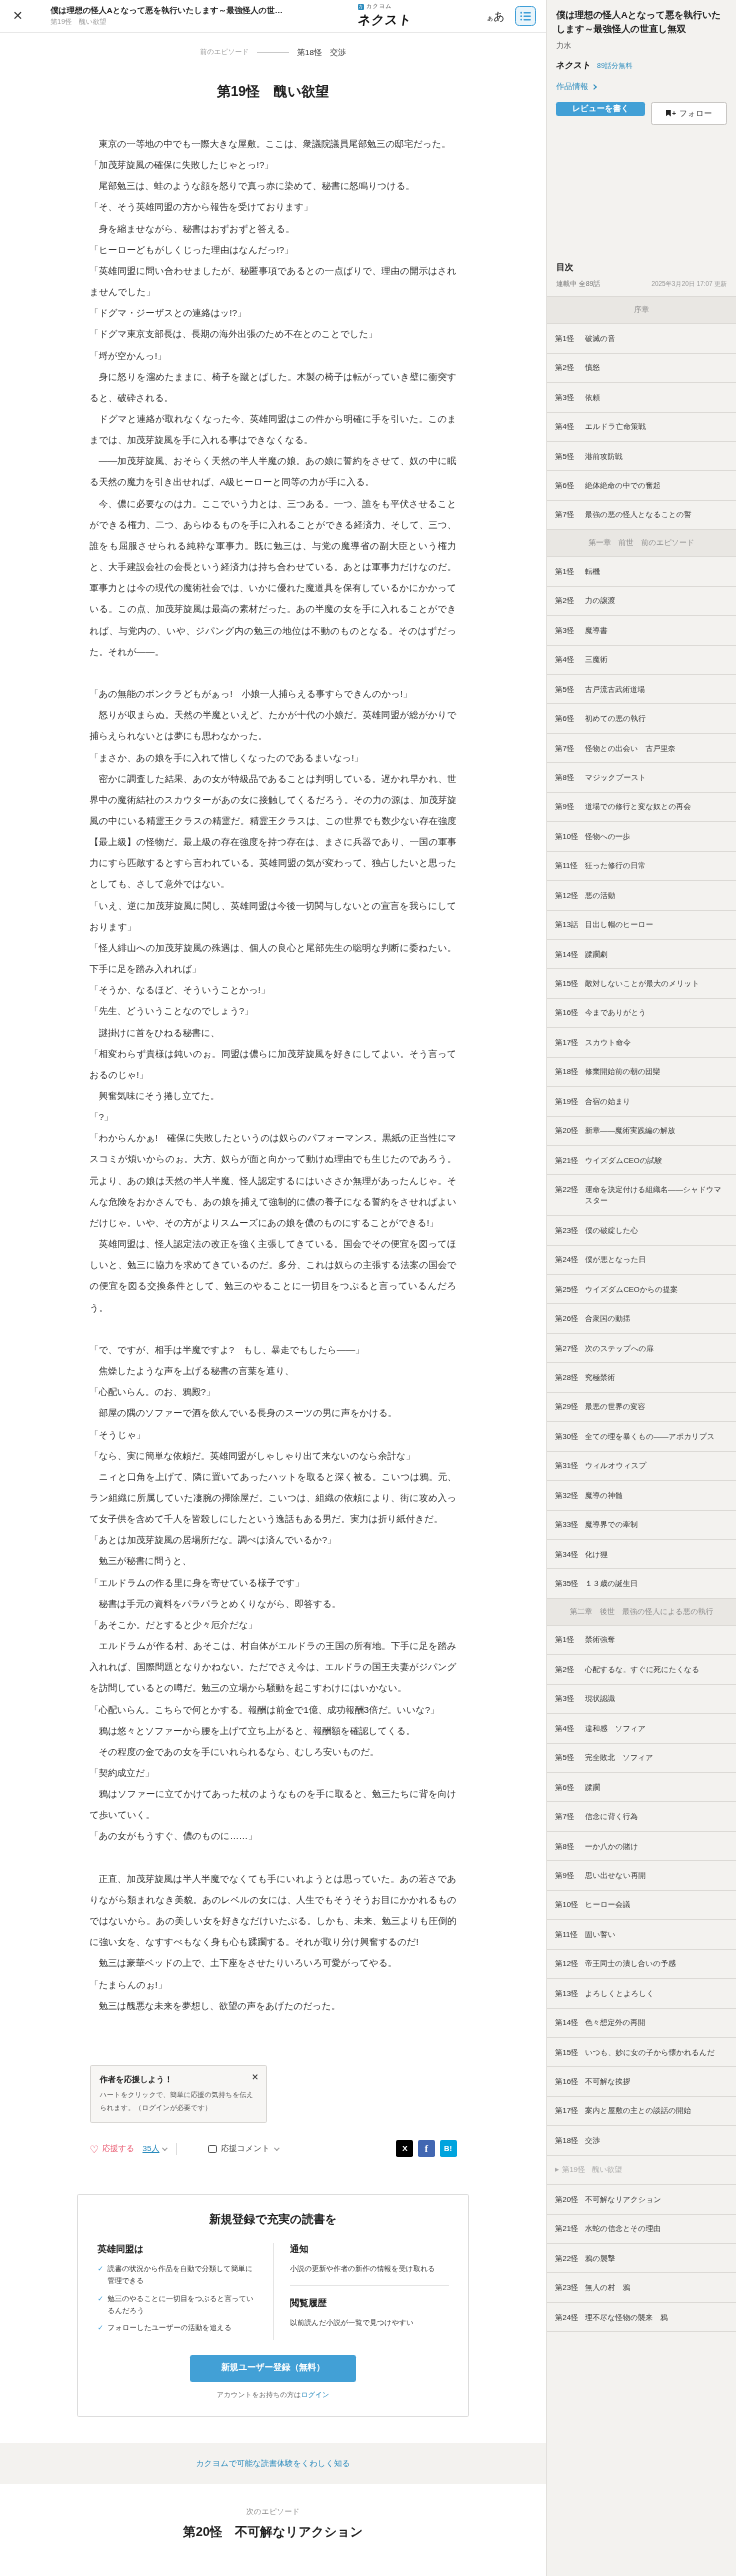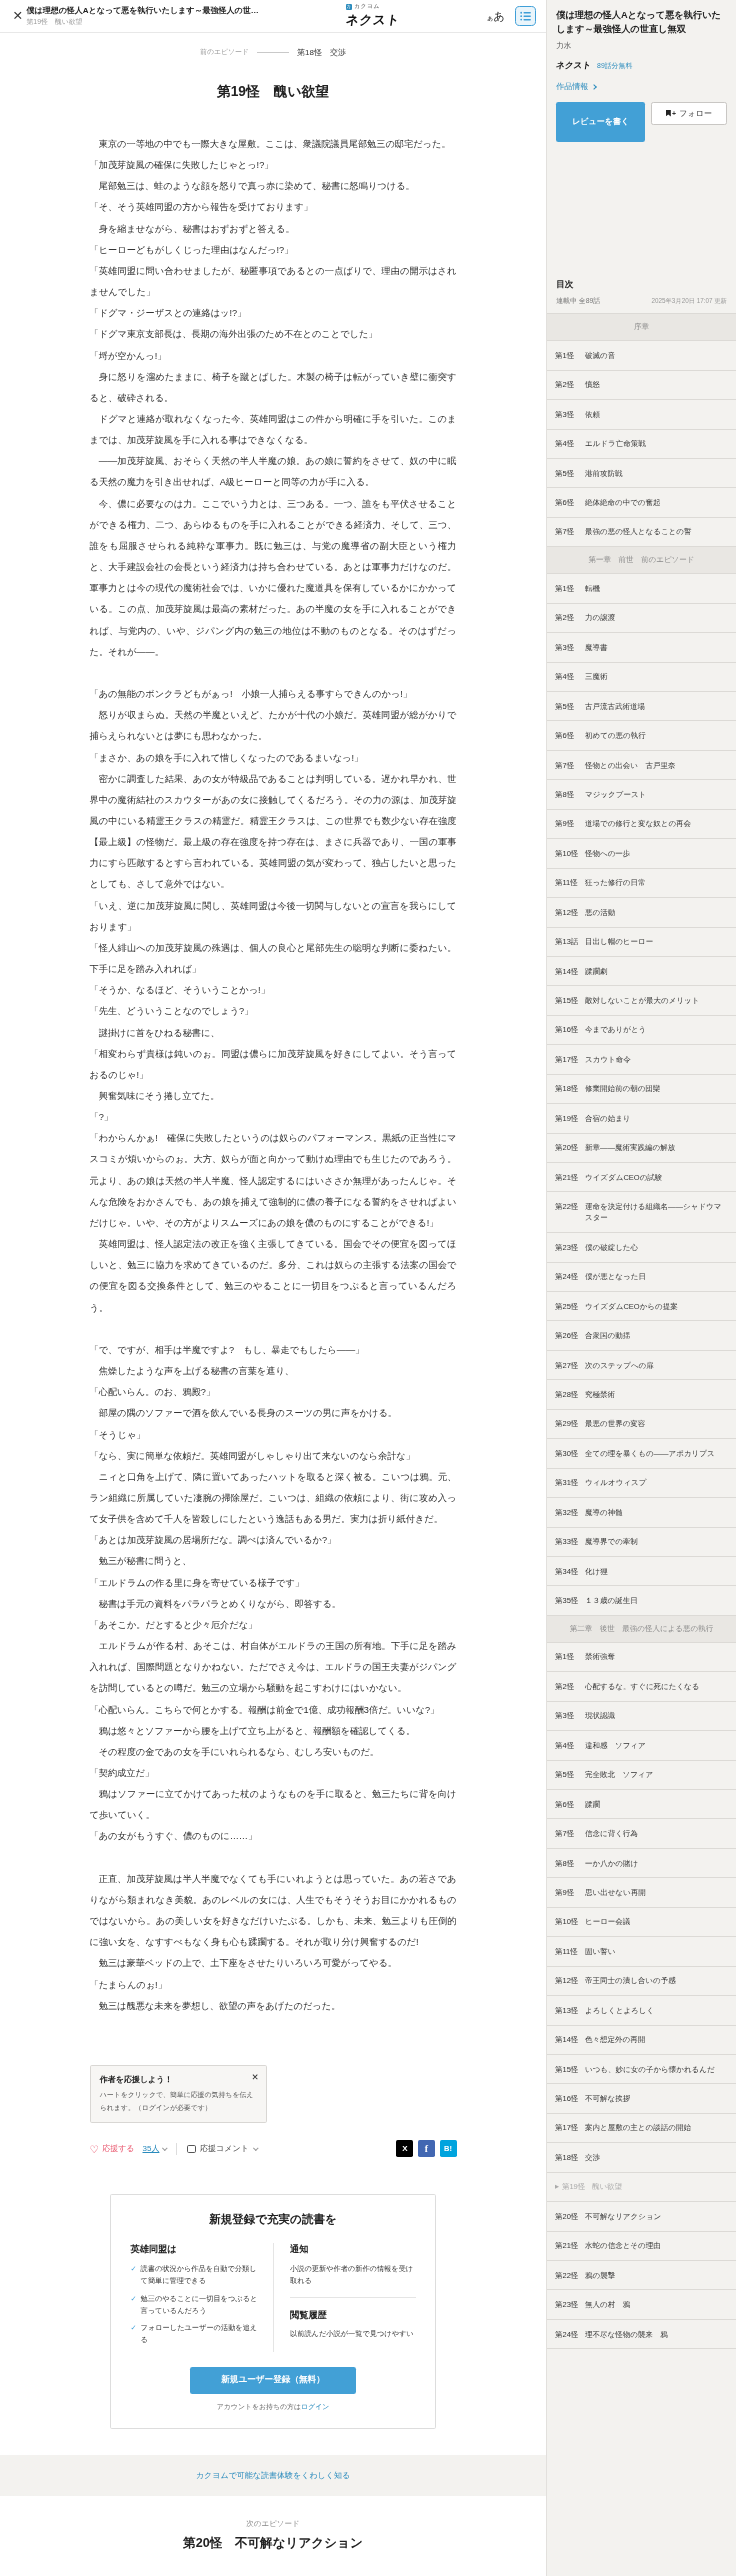--- a/index.html
+++ b/index.html
@@ -5,21 +5,21 @@
   * { margin:0; padding:0; box-sizing:border-box; }
   html,body { background:#fff; }
   body { width:737px; font-family:"Liberation Sans","DejaVu Sans",sans-serif; color:#222; }
   .page { width:737px; min-height:2576px; display:flex; align-items:stretch; }
   .main { width:546px; background:#fff; }
   .sidebar { width:190px; background:#f3f2ef; border-left:0.6px solid #e2e0dd; display:flex; flex-direction:column; }
 
   
   .topbar { height:33px; display:flex; align-items:center; padding:0 10.3px; border-bottom:0.6px solid #e8e8e8; background:#fff; }
   .close-btn { font-size:12.6px; color:#333; background:none; border:none; cursor:pointer; line-height:1; padding:2.3px; }
-  .tb-titles { margin-left:1px; min-width:0; }
+  .tb-titles { margin-left:25px; min-width:0; }
   .tb-title { font-size:8px; font-weight:bold; color:#222; max-width:247px; white-space:nowrap; overflow:hidden; text-overflow:ellipsis; }
   .tb-ep { font-size:6.9px; color:#999; margin-top:1.7px; }
   .tb-spacer { flex:1; }
   .logo { text-align:left; }
   .logo-top { display:flex; align-items:center; gap:2.3px; }
   .k-icon { width:6.3px; height:6.3px; background:#2a8bbd; color:#fff; font-size:4.6px; line-height:6.3px; text-align:center; border-radius:1.1px; display:inline-block; }
   .logo-kakuyomu { font-size:5.7px; color:#444; letter-spacing:0.6px; }
   .logo-next { font-size:12.6px; font-weight:900; color:#111; transform:skewX(-8deg); letter-spacing:0.6px; margin-top:0.6px; }
   .font-btn { background:none; border:none; cursor:pointer; margin-right:10.3px; color:#222; white-space:nowrap; }
   .font-btn .small { font-size:6.9px; }
@@ -44,33 +44,33 @@
   .cheer-pop-title { font-size:8px; font-weight:bold; color:#222; }
   .cheer-pop-body { font-size:6.9px; color:#555; line-height:1.8; margin-top:4.6px; }
   .cheer-row { display:flex; align-items:center; margin-top:17px; }
   .cheer-like { display:flex; align-items:center; gap:3.4px; cursor:pointer; }
   .heart { color:#e9546b; font-size:10.3px; }
   .cheer-like-label { font-size:8px; color:#e9546b; }
   .cheer-count { display:flex; align-items:center; gap:2.3px; margin-left:8px; cursor:pointer; }
   .cheer-count-num { font-size:8px; color:#2a8bbd;text-decoration:underline; }
   .chev { display:inline-block; width:4px; height:4px; border-right:1.1px solid #9b9b9b; border-bottom:1.1px solid #9b9b9b; transform:rotate(45deg) translateY(-1.1px); }
   .v-sep { width:0.6px; height:12.6px; background:#ddd; margin:0 10.3px; }
-  .cheer-cmt { display:flex; align-items:center; gap:4px; cursor:pointer; }
+  .cheer-cmt { display:flex; align-items:center; gap:4px; cursor:pointer;margin-left:21px; }
   .cmt-icon { width:9.2px; height:7.5px; border:1.1px solid #555; border-radius:1.7px; position:relative; }
   .cmt-icon:after { content:""; position:absolute; left:1.1px; bottom:-2.9px; border:1.7px solid transparent; border-top-color:#555; }
   .cheer-cmt-label { font-size:8px; color:#444; }
   .cheer-share { margin-left:auto; display:flex; gap:4.6px; }
   .sh { width:17px; height:17px; border-radius:1.7px; color:#fff; font-weight:bold; font-size:8px; display:flex; align-items:center; justify-content:center; cursor:pointer; border:none; }
   .sh-x { background:#000; }
   .sh-f { background:#4267b2; font-family:"Liberation Serif",serif; font-size:9.8px; }
   .sh-b { background:#00a4de; font-size:7.5px; }
 
   
   .signup-wrap { margin-top:37px; }
-  .signup-card { width:326px; margin:0 auto; border:0.6px solid #ddd; border-radius:1.7px; background:#fff; padding:17px 19.5px 16px; }
+  .signup-card { width:392px; margin:0 auto; border:0.6px solid #ddd; border-radius:1.7px; background:#fff; padding:17px 19.5px 16px; }
   .signup-title { font-size:11.5px; font-weight:bold; text-align:center; color:#222; margin-bottom:16px; }
   .signup-cols { display:flex; }
   .signup-col-l { width:50%; padding-right:13.8px; }
   .signup-col-r { width:50%; border-left:0.6px solid #e5e5e5; padding-left:16px; }
   .col-title { font-size:9.2px; font-weight:bold; color:#222; margin-bottom:6.9px; }
   .chk-item { display:flex; gap:4px; font-size:7.2px; color:#333; line-height:1.65; margin-bottom:5.7px; }
   .chk { color:#3f9fd8; font-weight:bold; }
   .col-text { font-size:7.2px; color:#333; line-height:1.65; }
   .col-hr { border:none; border-top:0.6px solid #e5e5e5; margin:10.3px 0; }
   .signup-btn-wrap { text-align:center; margin-top:15px; }
@@ -89,21 +89,21 @@
   .sb-top { padding:8px 9.2px 0; }
   .sb-title { font-size:9.2px; font-weight:bold; line-height:1.55; color:#222; cursor:pointer; }
   .sb-author { font-size:7.5px; color:#555; margin-top:4.6px; }
   .sb-next-row { display:flex; align-items:baseline; gap:5.7px; margin-top:9.2px; }
   .sb-next-logo { font-size:8.6px; font-weight:900; transform:skewX(-8deg); color:#111; }
   .sb-free { font-size:6.9px; color:#2a8bbd; cursor:pointer; }
   .sb-info { display:flex; align-items:center; gap:3.4px; margin-top:9.2px; cursor:pointer; }
   .sb-info-label { font-size:8px; color:#2a8bbd; }
   .chev-r { display:inline-block; width:4px; height:4px; border-right:1.1px solid #2a8bbd; border-bottom:1.1px solid #2a8bbd; transform:rotate(-45deg); }
   .sb-btns { display:flex; gap:5.7px; margin-top:9.2px; }
-  .btn-review { flex:1.2; height:40px; background:#42a0d6; color:#fff; font-size:8px; font-weight:bold; border:none; border-radius:2.3px; cursor:pointer; }
+  .btn-review { flex:1.2; height:14px; background:#42a0d6; color:#fff; font-size:8px; font-weight:bold; border:none; border-radius:2.3px; cursor:pointer; }
   .btn-follow { flex:1; height:23px; background:#fff; color:#333; font-size:8px; border:0.6px solid #c9c7c4; border-radius:2.3px; cursor:pointer; display:flex; align-items:center; justify-content:center; gap:3.4px; }
   .bm { display:inline-block; width:5.2px; height:6.9px; background:#222; clip-path:polygon(0 0,100% 0,100% 100%,50% 70%,0 100%); }
   .bm-plus { font-size:6.9px; font-weight:bold; margin-left:-2.3px; }
 
   .sb-toc-head { padding:0 9.2px; margin-top:137px; }
   .sb-toc-title { font-size:8.6px; font-weight:bold; color:#222; }
   .sb-toc-status { display:flex; justify-content:space-between; align-items:baseline; margin-top:5.7px; padding-bottom:6.9px; }
   .sb-status-left { font-size:6.9px; color:#777; }
   .sb-status-date { font-size:6.3px; color:#999; }
 

